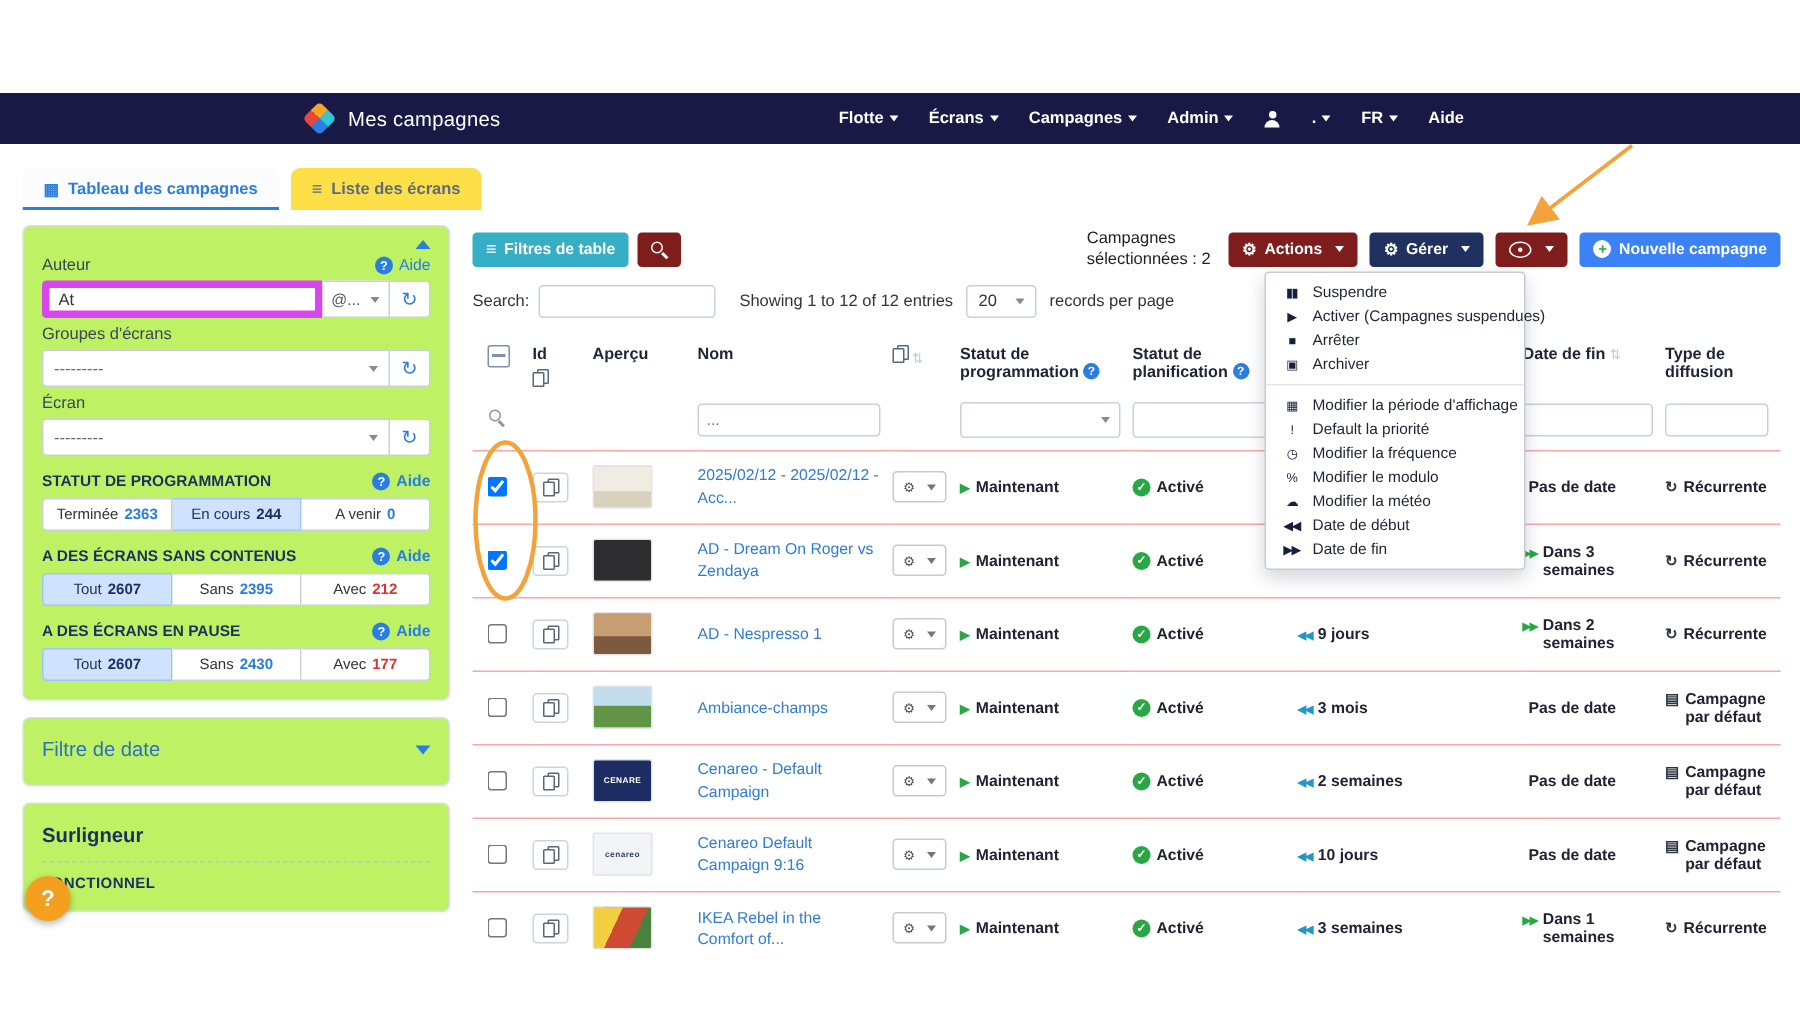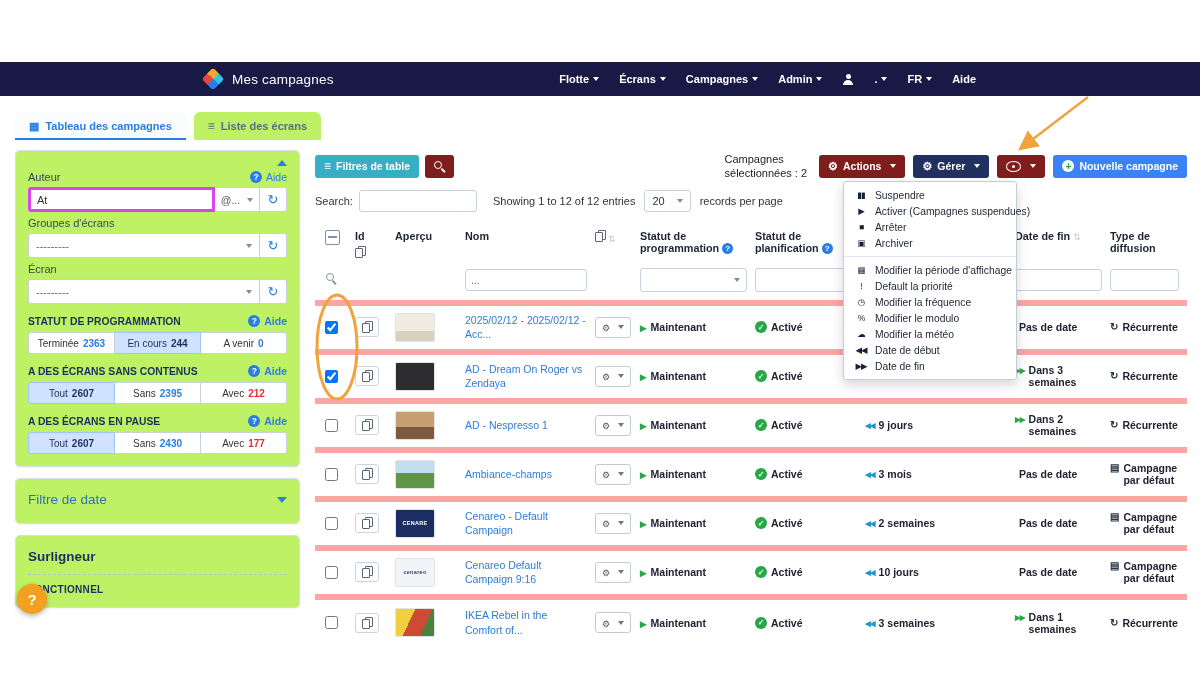--- a/index.html
+++ b/index.html
@@ -13,36 +13,36 @@
   .brandname{font-size:13.5px;font-weight:500;letter-spacing:.2px;}
   .navlinks{margin-left:auto;margin-right:224px;display:flex;align-items:center;gap:20px;font-size:11px;font-weight:700;}
   .navitem{display:inline-flex;align-items:center;cursor:pointer;}
   .car{display:inline-block;width:0;height:0;border-left:3.5px solid transparent;border-right:3.5px solid transparent;border-top:4px solid currentColor;margin-left:4px;}
   .person{position:relative;width:12px;height:11px;display:inline-block;}
   .person::before{content:"";position:absolute;left:3.5px;top:0;width:5px;height:5px;border-radius:50%;background:#fff;}
   .person::after{content:"";position:absolute;left:1px;bottom:0;width:10px;height:4.5px;border-radius:5px 5px 0 0;background:#fff;}
 
   
   .tabs{position:absolute;top:112px;left:15px;display:flex;gap:8px;}
-  .tab{display:flex;align-items:center;gap:6px;height:28px;padding:0 14px;background:#bef264;border-radius:6px 6px 0 0;font-size:11px;font-weight:700;color:#5c6b84;cursor:pointer;}
+  .tab{display:flex;align-items:center;gap:6px;height:28px;padding:0 14px;background:#fde047;border-radius:6px 6px 0 0;font-size:11px;font-weight:700;color:#5c6b84;cursor:pointer;}
   .tab.active{background:#fbfcfe;color:#2a7de1;box-shadow:inset 0 -2px 0 #2a7de1;}
   .tbl-ico::before{content:"▦";font-size:11px;}
   .list-ico::before{content:"≡";font-size:12px;}
 
   
   .sidebar{position:absolute;left:15px;top:150px;width:285px;display:flex;flex-direction:column;gap:11px;}
   .card{background:#bef264;border:1px solid #d8dde6;border-radius:5px;padding:9px 12px 12px;box-shadow:0 1px 2px rgba(20,30,60,.05);box-sizing:border-box;}
   .upcar{width:0;height:0;border-left:5px solid transparent;border-right:5px solid transparent;border-bottom:6px solid #2a7de1;margin-left:auto;cursor:pointer;}
   .downcar{width:0;height:0;border-left:5px solid transparent;border-right:5px solid transparent;border-top:6px solid #2a7de1;cursor:pointer;}
   .lblrow{display:flex;align-items:center;justify-content:space-between;margin:5px 0 4px;}
   .flabel{font-size:11px;color:#3a4657;}
   .aide{display:inline-flex;align-items:center;gap:4px;color:#2a7de1;font-size:10.5px;cursor:pointer;}
   .qmark{width:12px;height:12px;border-radius:50%;background:#2a7de1;color:#fff;font-size:8.5px;font-weight:700;display:inline-flex;align-items:center;justify-content:center;}
   .inrow{display:flex;align-items:stretch;height:25px;margin-bottom:3px;}
-  .tin{flex:1;min-width:0;border:3px solid #d946ef;border-radius:3px 0 0 3px;font-size:11px;padding:0 6px;color:#333;font-family:inherit;}
+  .tin{flex:1;min-width:0;border:5px solid #d946ef;border-radius:3px 0 0 3px;font-size:11px;padding:0 6px;color:#333;font-family:inherit;}
   .addon{width:44px;border:1px solid #c9d0da;border-left:0;display:flex;align-items:center;justify-content:center;gap:3px;font-size:10.5px;color:#556;background:#fff;cursor:pointer;}
   .addon .car{border-top-color:#889;}
   .refbtn{width:26px;border:1px solid #c9d0da;border-left:0;border-radius:0 3px 3px 0;display:flex;align-items:center;justify-content:center;color:#2a7de1;font-size:13px;background:#fff;cursor:pointer;}
   .refbtn::before{content:"↻";}
   .fselect{flex:1;border:1px solid #c9d0da;border-radius:3px 0 0 3px;display:flex;align-items:center;justify-content:space-between;padding:0 7px;font-size:11px;color:#667;background:#fff;cursor:pointer;}
   .fselect .car{border-top-color:#889;}
   .sectitle{display:flex;justify-content:space-between;align-items:center;font-size:10.3px;font-weight:700;color:#1c2f5e;margin:11px 0 5px;}
   .btngroup{display:flex;}
   .sbtn{flex:1;display:inline-flex;gap:4px;justify-content:center;align-items:center;height:22px;font-size:10px;border:1px solid #c9d0da;background:#fff;color:#333;cursor:pointer;padding:0;font-family:inherit;}
   .sbtn:first-child{border-radius:3px 0 0 3px;}
@@ -84,21 +84,21 @@
   .sin{width:106px;height:20px;border:1px solid #c9d0da;border-radius:3px;padding:0 5px;font-size:11px;font-family:inherit;}
   .msel{display:inline-flex;align-items:center;gap:8px;height:20px;border:1px solid #c9d0da;border-radius:3px;padding:0 7px;font-size:11px;color:#333;cursor:pointer;background:#fff;margin:0 3px;}
   .msel .car{border-top-color:#889;}
 
   
   table{border-collapse:collapse;table-layout:fixed;width:872px;margin-top:10px;font-size:10.5px;color:#222;}
   th{font-size:10.8px;font-weight:700;text-align:left;vertical-align:top;padding:8px 6px 2px 0;color:#1d2433;cursor:pointer;}
   thead tr.hrow{height:44px;}
   td{padding:4px 8px 4px 0;vertical-align:middle;}
   .frow td{padding:2px 8px 8px 0;}
-  tbody tr{height:49px;border-top:6px solid #fca5a5;}
+  tbody tr{height:49px;border-top:1px solid #fca5a5;}
   .c-center{text-align:center;}
   .indet{width:13px;height:13px;border:1.6px solid #7f8fae;border-radius:2px;position:relative;display:inline-block;cursor:pointer;}
   .indet::after{content:"";position:absolute;left:2px;right:2px;top:50%;height:2px;margin-top:-1px;background:#7f8fae;}
   .cico{position:relative;width:10px;height:12px;display:inline-block;}
   .cico::after{content:"";position:absolute;left:3px;top:0;width:6px;height:8px;border:1.2px solid #5a6675;border-radius:1px;}
   .cico::before{content:"";position:absolute;left:0;bottom:0;width:6px;height:8px;border:1.2px solid #5a6675;border-radius:1px;background:#fff;z-index:1;}
   .cpybtn{width:22px;height:18px;border:1px solid #cdd3dc;border-radius:3px;background:#fff;display:inline-flex;align-items:center;justify-content:center;cursor:pointer;}
   .sort::before{content:"⇅";color:#c2c9d6;font-size:9px;font-weight:400;}
   .thumb{width:38px;height:27px;border-radius:2px;display:flex;align-items:center;justify-content:center;color:#fff;font-size:5.5px;font-weight:700;letter-spacing:.3px;overflow:hidden;cursor:pointer;border:1px solid #e0e3e8;}
   .lnk{color:#2e7cd6;line-height:1.35;cursor:pointer;text-decoration:none;display:inline-block;}

